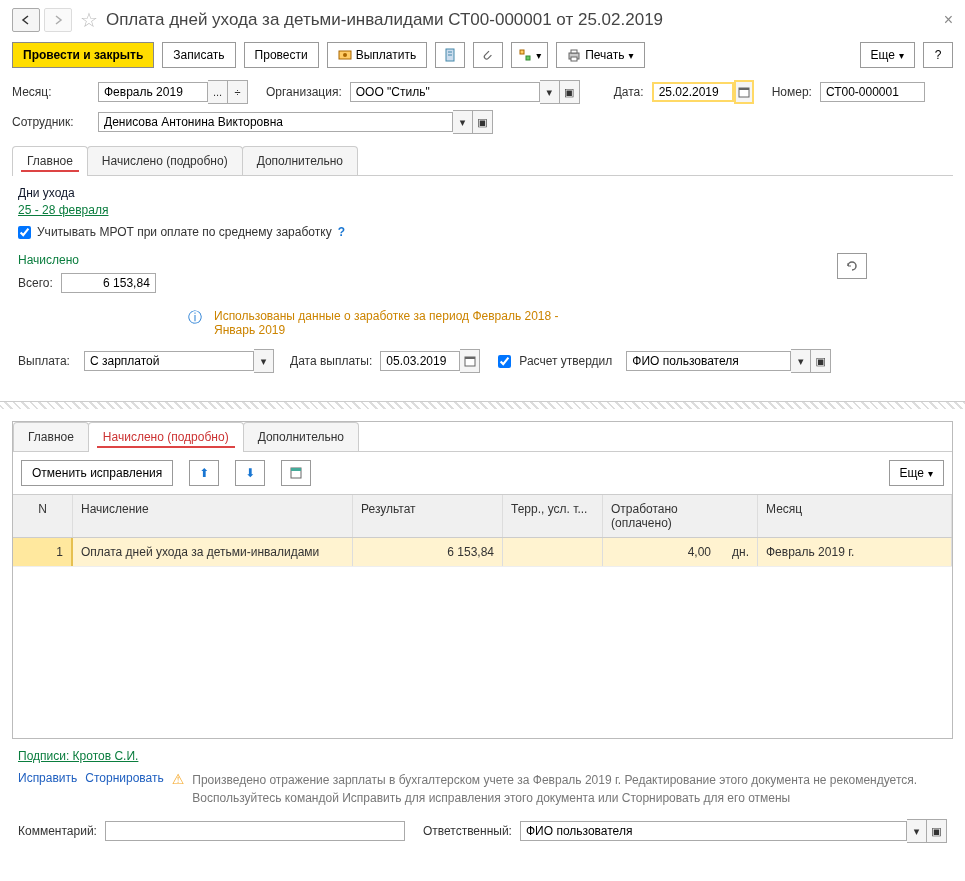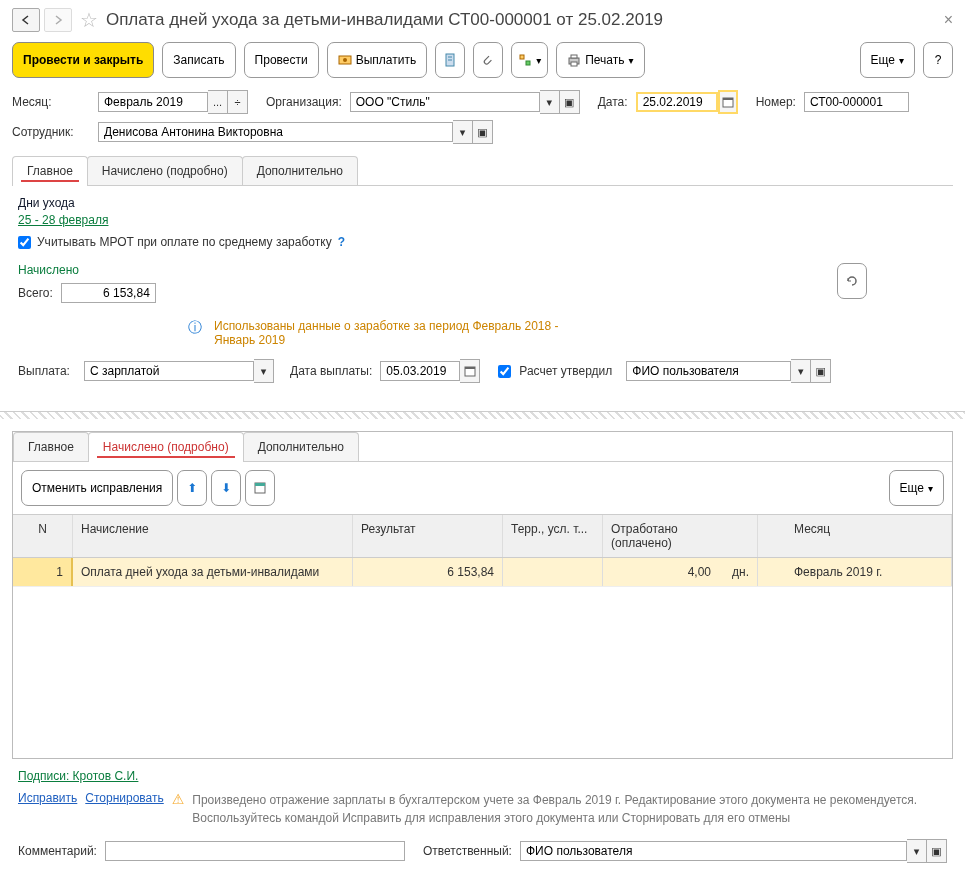--- a/index.html
+++ b/index.html
@@ -4,61 +4,61 @@
 <style>
 * { box-sizing: border-box; margin: 0; padding: 0; }
 body { font-family: Arial, sans-serif; font-size: 12px; color: #333; background: #fff; width: 965px; }
 .container { padding: 8px 12px; }
 .header-row { display: flex; align-items: center; gap: 4px; margin-bottom: 10px; }
 .nav-btn { width: 28px; height: 24px; border: 1px solid #aaa; background: #f5f5f5; display: flex; align-items: center; justify-content: center; cursor: pointer; border-radius: 2px; }
 .star-icon { font-size: 20px; color: #bbb; margin: 0 4px; }
 .title { font-size: 17px; color: #444; }
 .close-x { margin-left: auto; font-size: 16px; color: #888; cursor: pointer; }
 .toolbar { display: flex; gap: 8px; align-items: center; margin-bottom: 12px; }
-.btn { height: 36px; padding: 0 10px; border: 1px solid #999; background: #fff; cursor: pointer; border-radius: 7px; display: inline-flex; align-items: center; gap: 4px; font-size: 12px; }
+.btn { height: 26px; padding: 0 10px; border: 1px solid #999; background: #fff; cursor: pointer; border-radius: 0; display: inline-flex; align-items: center; gap: 4px; font-size: 12px; }
 .btn-yellow { background: #ffdd00; font-weight: bold; border-color: #888; }
 .btn-icon-only { width: 30px; padding: 0; justify-content: center; }
 .toolbar-spacer { flex: 1; }
 .form-row { display: flex; align-items: center; gap: 8px; margin-bottom: 6px; }
 .label { min-width: 78px; color: #333; }
 .input-group { display: flex; align-items: center; }
 .input { height: 20px; border: 1px solid #aaa; padding: 0 5px; background: #fff; font-size: 12px; }
 .input-btn { width: 20px; height: 24px; border: 1px solid #aaa; border-left: none; background: #f5f5f5; display: flex; align-items: center; justify-content: center; cursor: pointer; font-size: 11px; }
 .highlight-border { border: 2px solid #ffd966 !important; }
 .tabs { display: flex; border-bottom: 1px solid #ccc; margin-top: 12px; }
 .tab { padding: 7px 14px; border: 1px solid #ccc; border-bottom: none; background: #f5f5f5; cursor: pointer; margin-right: -1px; border-top-left-radius: 4px; border-top-right-radius: 4px; }
 .tab.active { background: #fff; position: relative; z-index: 1; }
 .tab.active::after { content: ''; position: absolute; bottom: -1px; left: 0; right: 0; height: 1px; background: #fff; }
 .tab.active.red-underline::before { content: ''; position: absolute; bottom: 3px; left: 8px; right: 8px; height: 2px; background: #d44; }
 .tab-red { color: #c33; }
 .tab-content { padding: 10px 6px; }
 .green-text { color: #0f172a; }
 .link-green { color: #0a7d3e; text-decoration: underline; cursor: pointer; }
-.link-blue { color: #2060c0; text-decoration: underline; cursor: pointer; }
+.link-blue { color: #2060c0; cursor: pointer; }
 .checkbox-row { display: flex; align-items: center; gap: 6px; margin-top: 8px; }
 .info-icon { color: #1976d2; font-size: 14px; }
 .help-icon { color: #1976d2; font-weight: bold; }
 .calc-columns { display: flex; gap: 50px; margin-top: 14px; align-items: flex-start; }
 .calc-col-label { color: #0a7d3e; margin-bottom: 6px; }
 .refresh-area { margin-left: auto; margin-right: 80px; }
 .pencil { color: #5a9e00; font-size: 14px; margin-left: 4px; }
 .info-text { color: #cc8400; margin-left: 6px; }
 .info-row { display: flex; align-items: flex-start; gap: 6px; margin-top: 10px; margin-left: 170px; }
 .divider-wave { height: 8px; background: repeating-linear-gradient(45deg, transparent, transparent 4px, #ddd 4px, #ddd 6px); margin: 4px -12px; border-top: 1px solid #ccc; }
 .section2 { border: 1px solid #bbb; margin-top: 4px; }
-.toolbar2 { display: flex; gap: 4px; padding: 8px; align-items: center; }
+.toolbar2 { display: flex; gap: 16px; padding: 8px; align-items: center; }
 .grid { border-top: 1px solid #ccc; }
 .grid-header { display: flex; background: #f0f0f0; border-bottom: 1px solid #ccc; }
 .grid-cell { padding: 7px 8px; border-right: 1px solid #ddd; font-size: 12px; }
 .col-n { width: 60px; text-align: center; }
 .col-name { width: 280px; }
 .col-result { width: 150px; text-align: right; }
 .col-terr { width: 100px; }
 .col-worked { width: 155px; text-align: right; padding-right: 36px; }
-.col-month { flex: 1; margin-left: 28px; }
+.col-month { flex: 1; }
 .grid-row { display: flex; background: #fff3d0; border-bottom: 1px solid #eee; }
 .grid-row .col-n { background: #ffe89e; border-right: 2px solid #e6c050; text-align: right; }
 .grid-body { height: 200px; background: #fff; overflow: auto; }
 .footer-area { padding: 10px 6px; }
 .warn-row { display: flex; gap: 8px; margin-top: 8px; align-items: flex-start; }
 .warn-icon { color: #f5a623; font-size: 14px; flex-shrink: 0; }
 .warn-text { color: #777; line-height: 1.5; }
 .bottom-row { display: flex; align-items: center; gap: 8px; margin-top: 12px; }
 svg { display: block; }
 </style>
@@ -136,21 +136,21 @@
       <input class="input" style="width: 110px;" value="Февраль 2019">
       <div class="input-btn">...</div>
       <div class="input-btn">÷</div>
     </div>
     <span class="label" style="margin-left:10px;min-width:auto">Организация:</span>
     <div class="input-group">
       <input class="input" style="width: 190px;" value="ООО &quot;Стиль&quot;">
       <div class="input-btn">▾</div>
       <div class="input-btn">▣</div>
     </div>
-    <span style="margin-left:10px">Дата:</span>
+    <span style="margin-left:26px">Дата:</span>
     <div class="input-group">
       <input class="input highlight-border" style="width: 82px;" value="25.02.2019">
       <div class="input-btn highlight-border" style="border-left:none">
         <svg width="12" height="12">
             <rect x="1" y="2" width="10" height="9" fill="#fff" stroke="#666"></rect>
             <rect x="1" y="2" width="10" height="2" fill="#666"></rect>
           </svg>
       </div>
     </div>
     <span style="margin-left:10px">Номер:</span>

